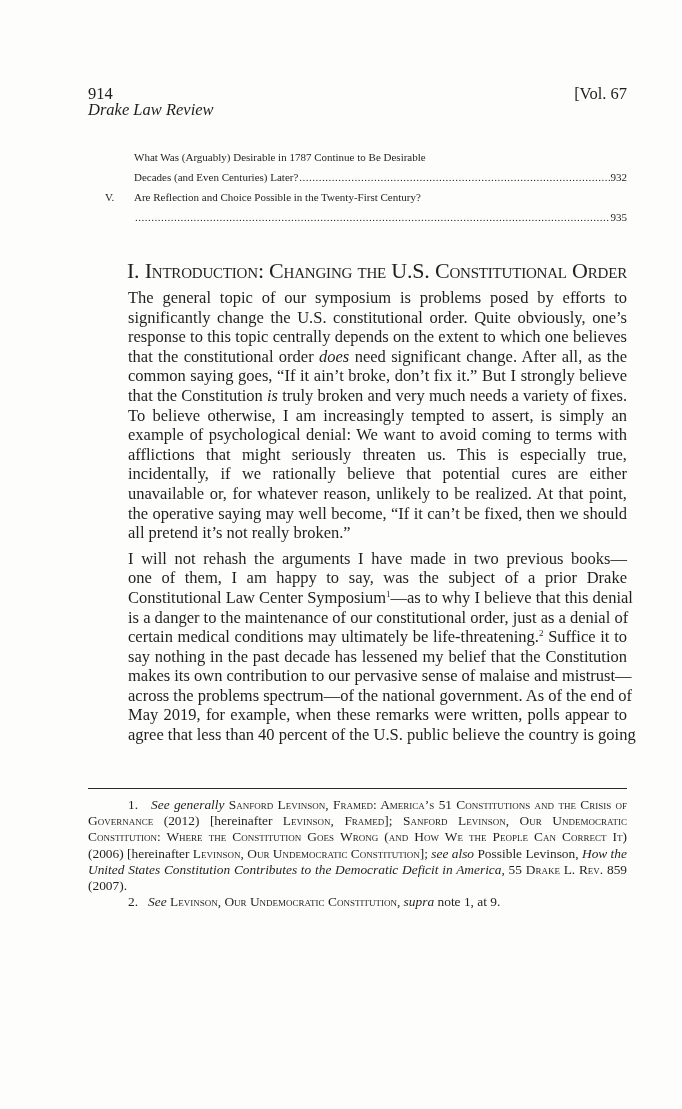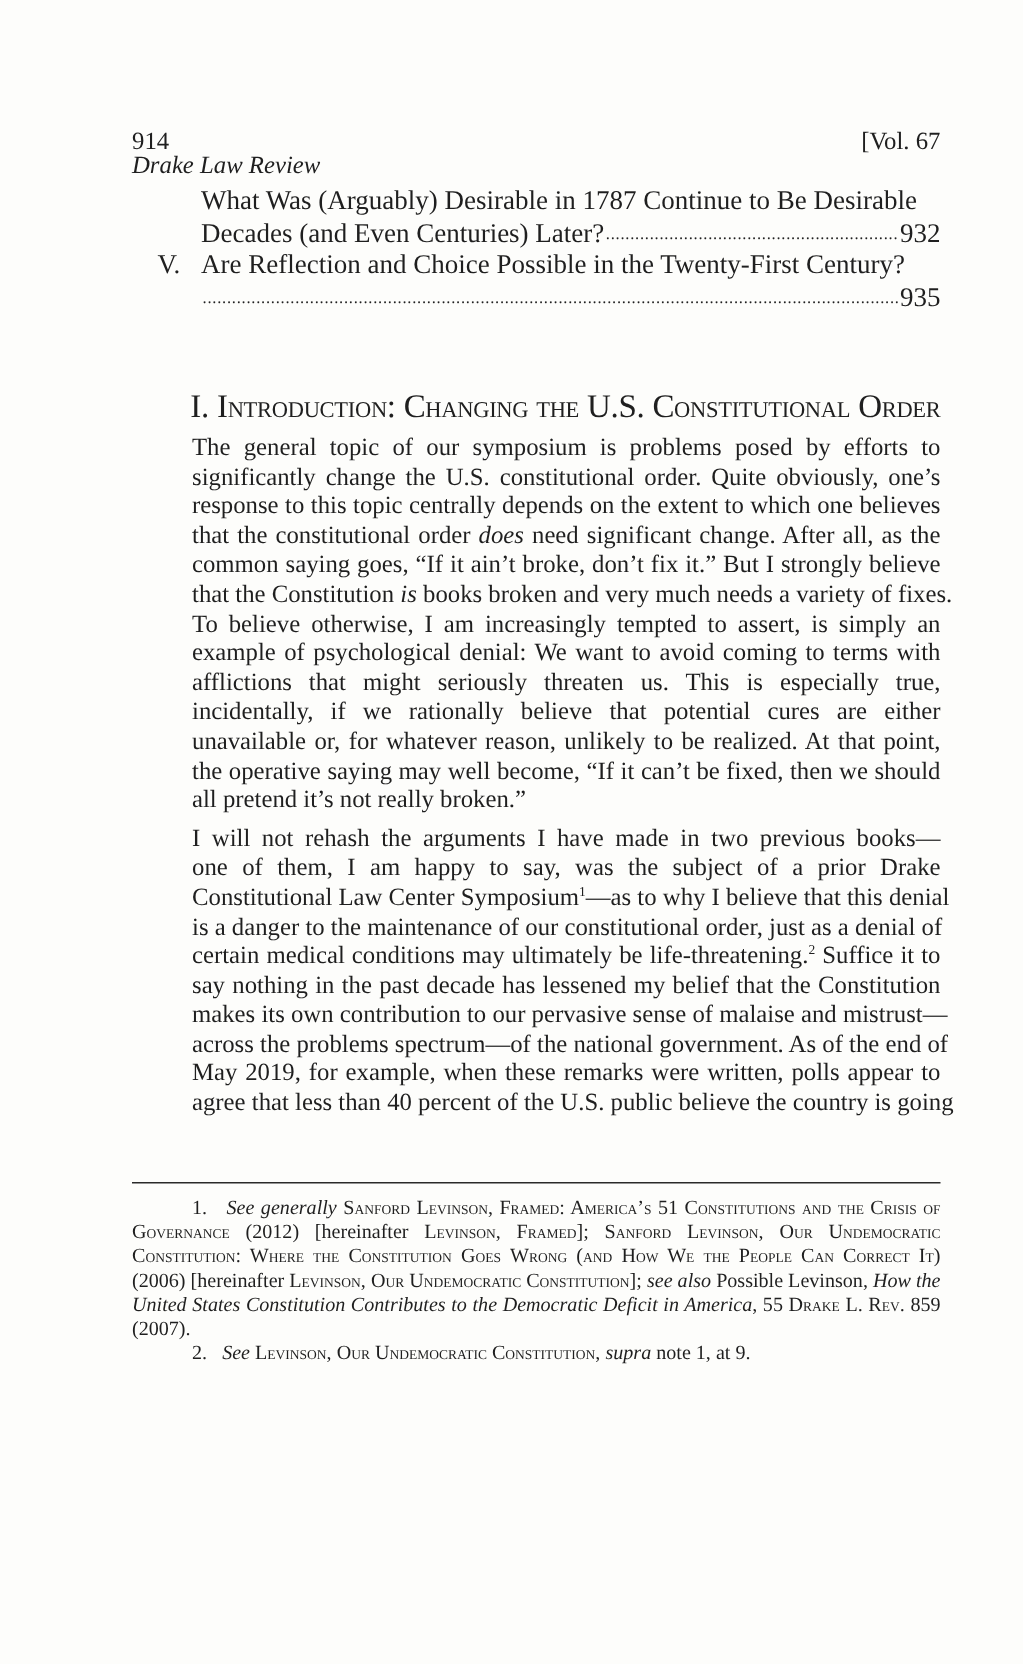--- a/index.html
+++ b/index.html
@@ -36,24 +36,24 @@
       position: absolute; left: 0; right: 0; top: 16px;
       text-align: left;
       font-style: italic;
     }
     .running-head .vol {
       position: absolute; right: 0; top: 0;
     }
 
     .toc {
       position: absolute;
-      top: 123px;
-      left: 88px;
-      width: 539px;
-      font-size: 18px;
+      top: 147px;
+      left: 88px;
+      width: 539px;
+      font-size: 11px;
       line-height: 20px;
     }
     .toc-entry {
       position: relative;
       padding-left: 46px;
     }
     .toc-entry .num {
       position: absolute;
       left: 17px;
       top: 0;
@@ -176,21 +176,21 @@
 
   <div class="section-heading">I. Introduction: Changing the U.S. Constitutional Order</div>
 
   <div class="body">
     <p>
       <span class="line">The general topic of our symposium is problems posed by efforts to</span>
       <span class="line">significantly change the U.S. constitutional order. Quite obviously, one’s</span>
       <span class="line">response to this topic centrally depends on the extent to which one believes</span>
       <span class="line"><span>that the constitutional order</span> <em>does</em> <span>need significant change. After all, as the</span></span>
       <span class="line">common saying goes, “If it ain’t broke, don’t fix it.” But I strongly believe</span>
-      <span class="line"><span>that the Constitution</span> <em>is</em> <span>books broken and very much needs a variety of fixes.</span></span>
+      <span class="line"><span>that the Constitution</span> <em>is</em> <span>truly broken and very much needs a variety of fixes.</span></span>
       <span class="line">To believe otherwise, I am increasingly tempted to assert, is simply an</span>
       <span class="line">example of psychological denial: We want to avoid coming to terms with</span>
       <span class="line">afflictions that might seriously threaten us. This is especially true,</span>
       <span class="line">incidentally, if we rationally believe that potential cures are either</span>
       <span class="line">unavailable or, for whatever reason, unlikely to be realized. At that point,</span>
       <span class="line">the operative saying may well become, “If it can’t be fixed, then we should</span>
       <span class="line last">all pretend it’s not really broken.”</span>
     </p>
     <p>
       <span class="line">I will not rehash the arguments I have made in two previous books—</span>

